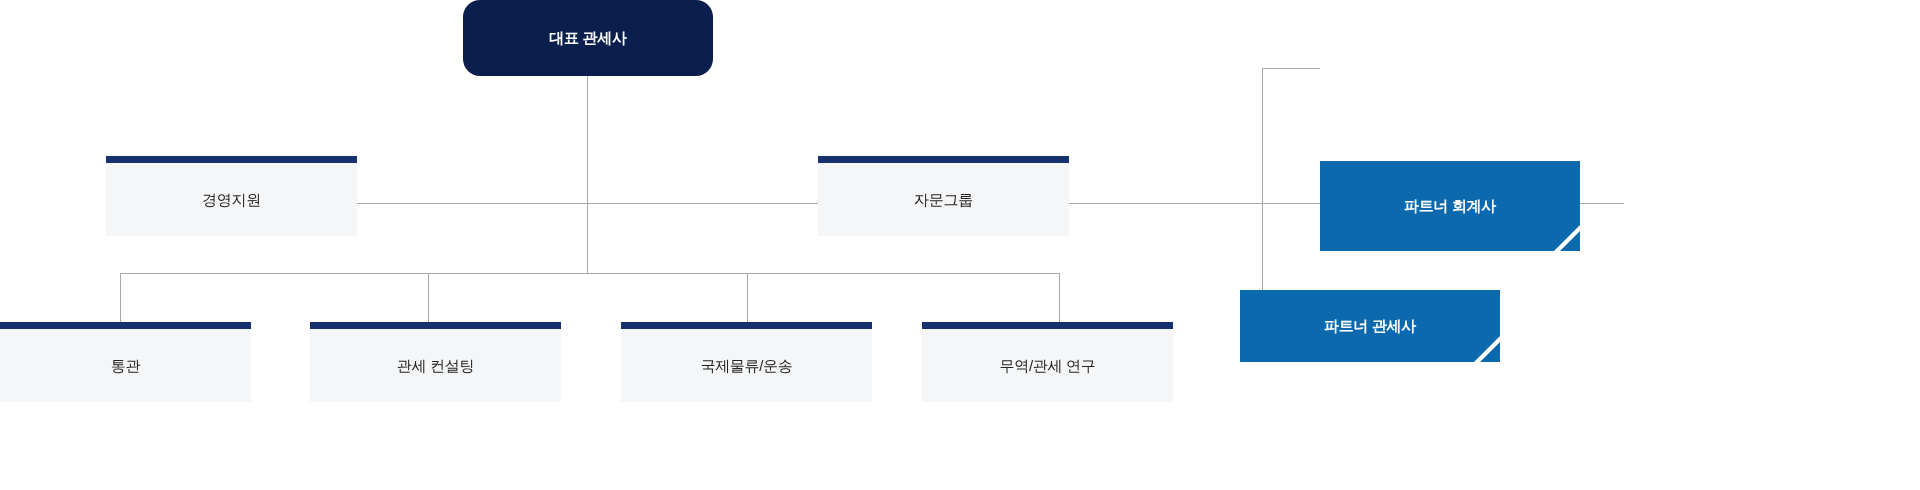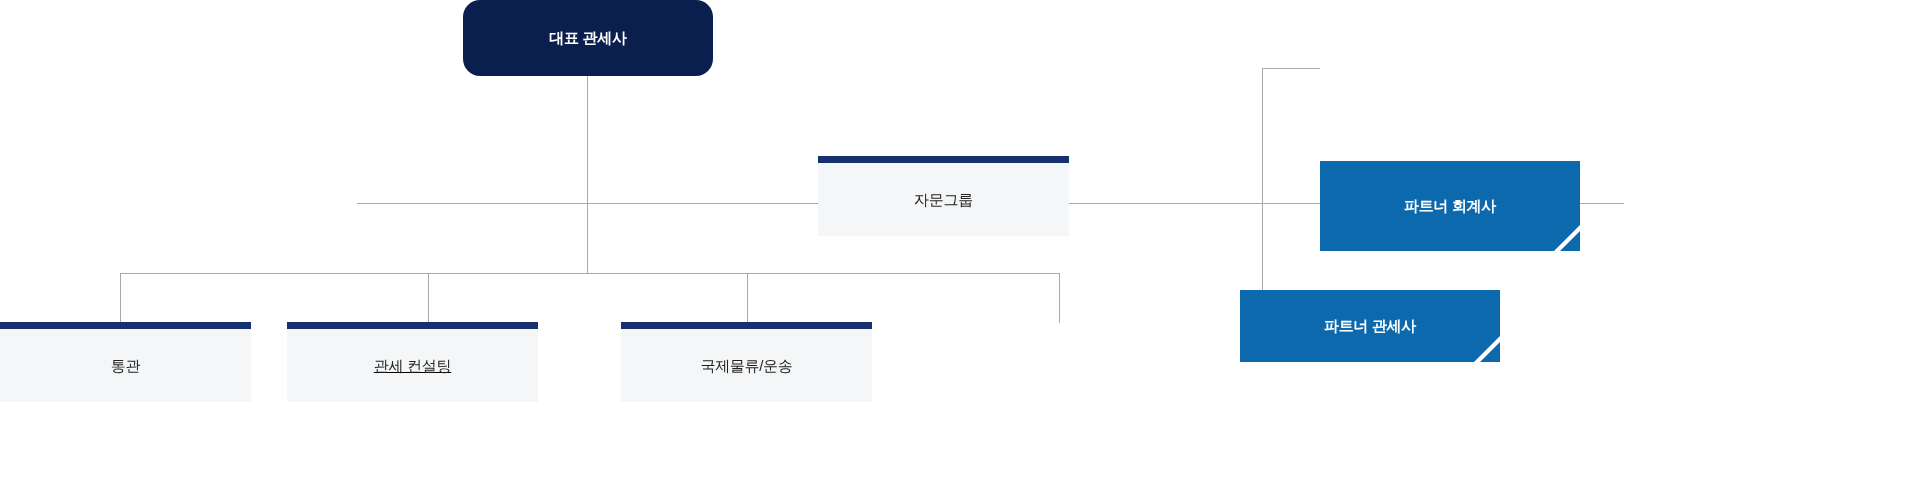--- a/index.html
+++ b/index.html
@@ -111,37 +111,43 @@
 
   <div class="line v" style="left:1262px; top:68px; height:257px;"></div>
   <div class="line h" style="left:1262px; top:68px; width:58px;"></div>
   <div class="line h" style="left:1262px; top:203px; width:58px;"></div>
   <div class="line h" style="left:1262px; top:325px; width:58px;"></div>
 
   <div class="node root" style="left:463px; top:0px; width:250px; height:76px;border-radius:17px;">
     <span class="node-label">대표 관세사</span>
   </div>
 
+  <div class="node panel" style="left:106px; top:156px; width:251px; height:80px;">
+    <span class="node-label">경영지원</span>
+  </div>
 
   <div class="node panel" style="left:818px; top:156px; width:251px; height:80px;">
     <span class="node-label">자문그룹</span>
   </div>
 
   <div class="node panel" style="left:0px; top:322px; width:251px; height:80px;">
     <span class="node-label">통관</span>
   </div>
 
-  <div class="node panel" style="left:287px; top:322px; width:251px; height:80px;text-decoration:underline;">
+  <div class="node panel" style="left:310px; top:322px; width:251px; height:80px;">
     <span class="node-label">관세 컨설팅</span>
   </div>
 
   <div class="node panel" style="left:621px; top:322px; width:251px; height:80px;">
     <span class="node-label">국제물류/운송</span>
   </div>
 
+  <div class="node panel" style="left:922px; top:322px; width:251px; height:80px;">
+    <span class="node-label">무역/관세 연구</span>
+  </div>
 
 
   <div class="node partner" style="left:1320px; top:161px; width:260px; height:90px;">
     <span class="node-label">파트너 회계사</span>
     <span class="corner-fold">
       <span class="tri"></span>
         <span class="tri-inner"></span>
     </span>
   </div>
 

